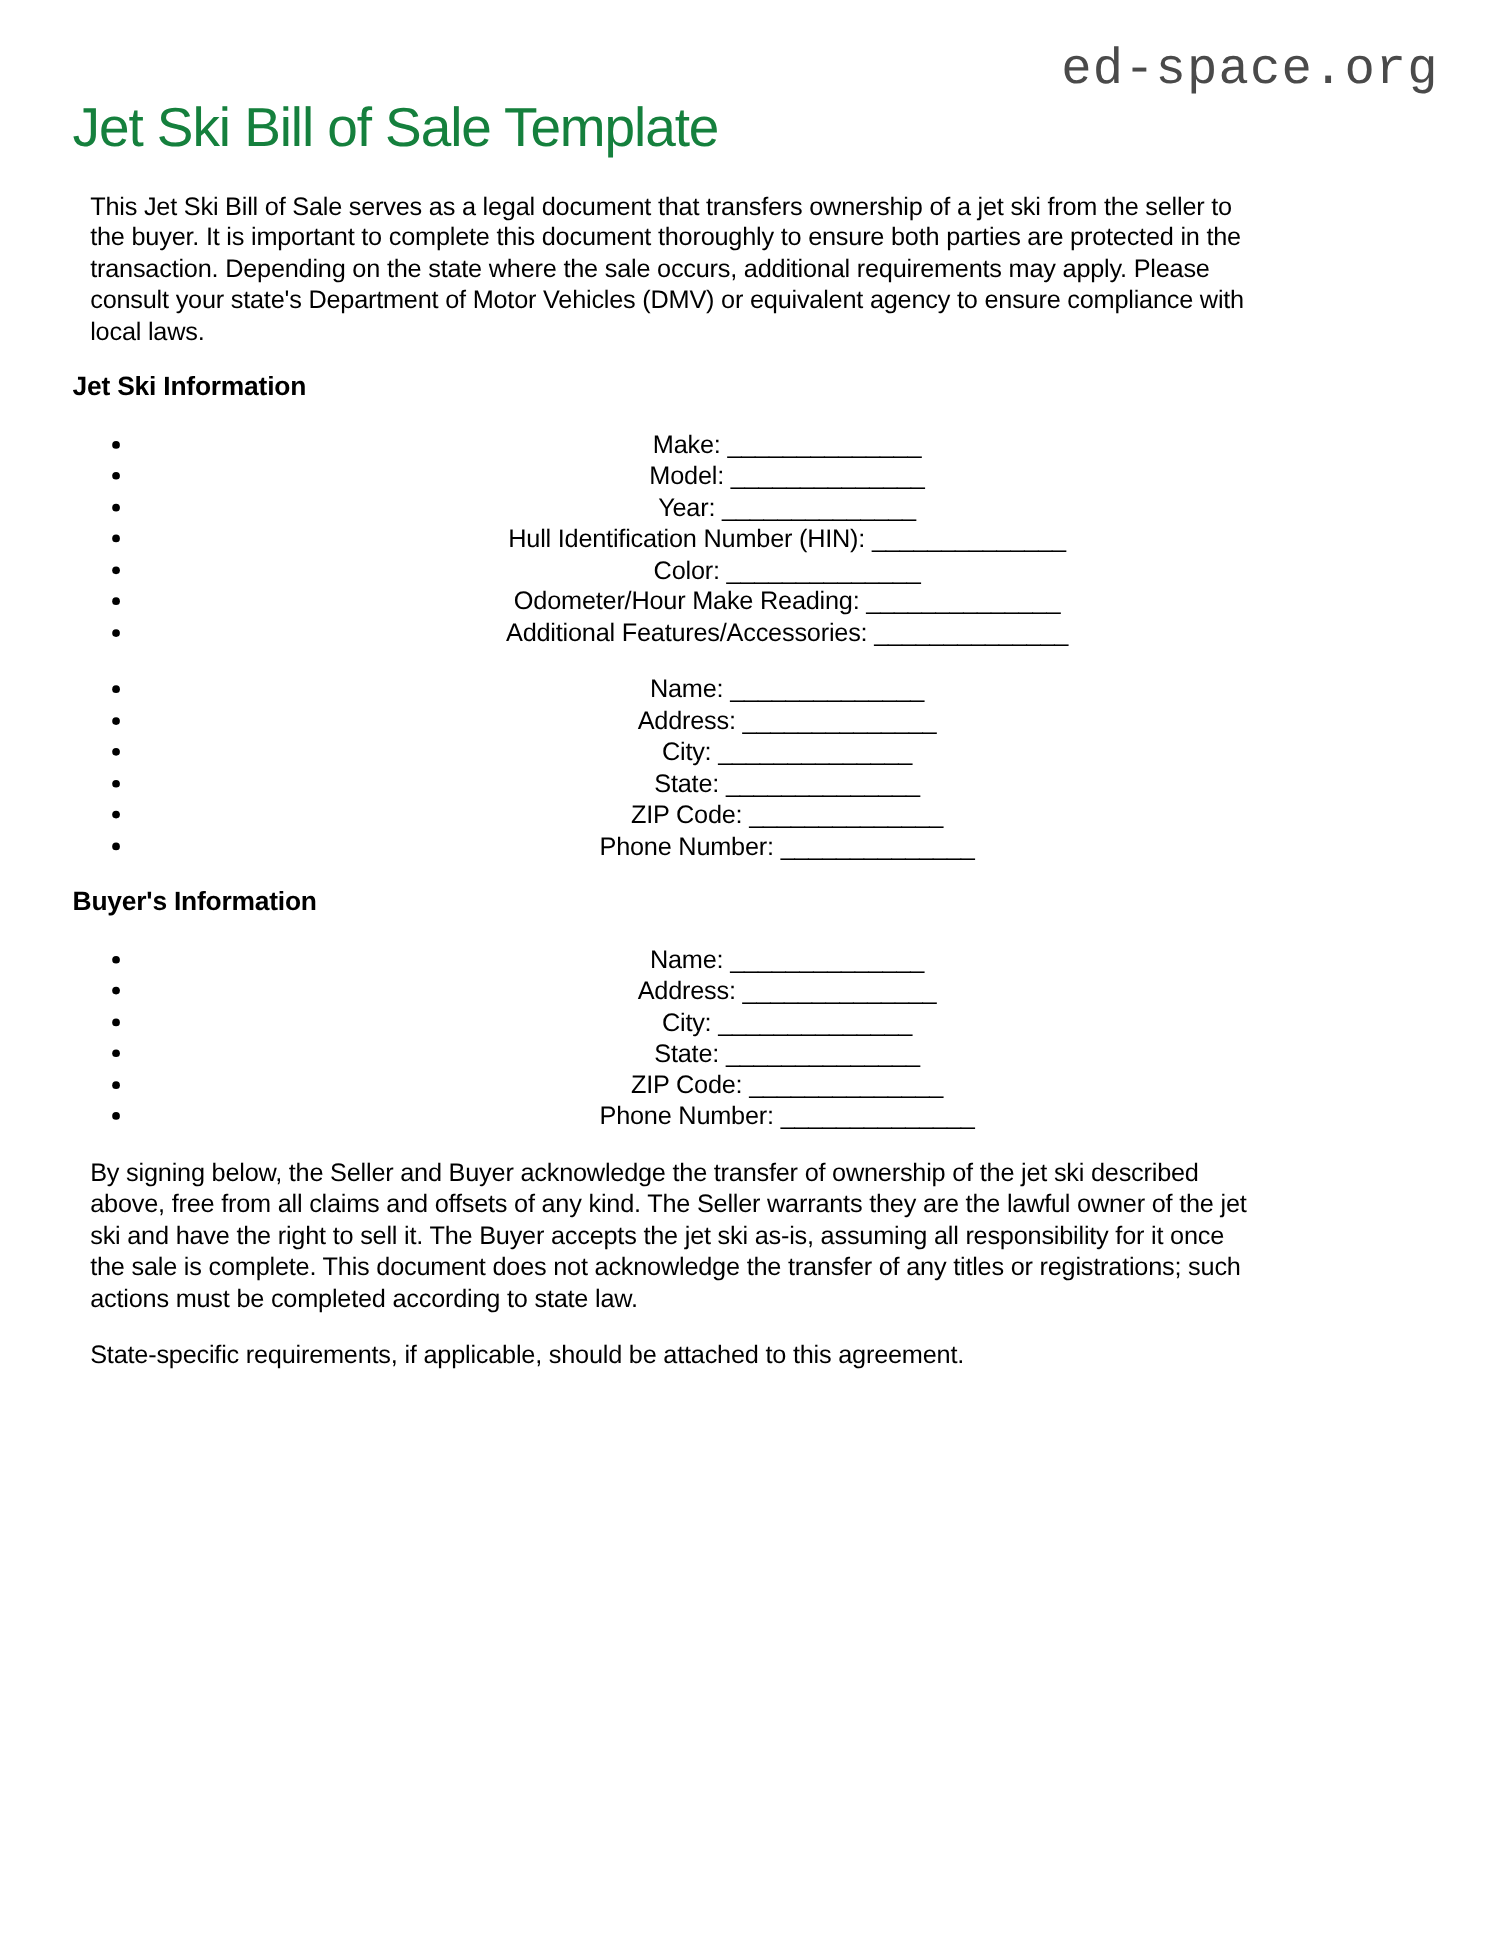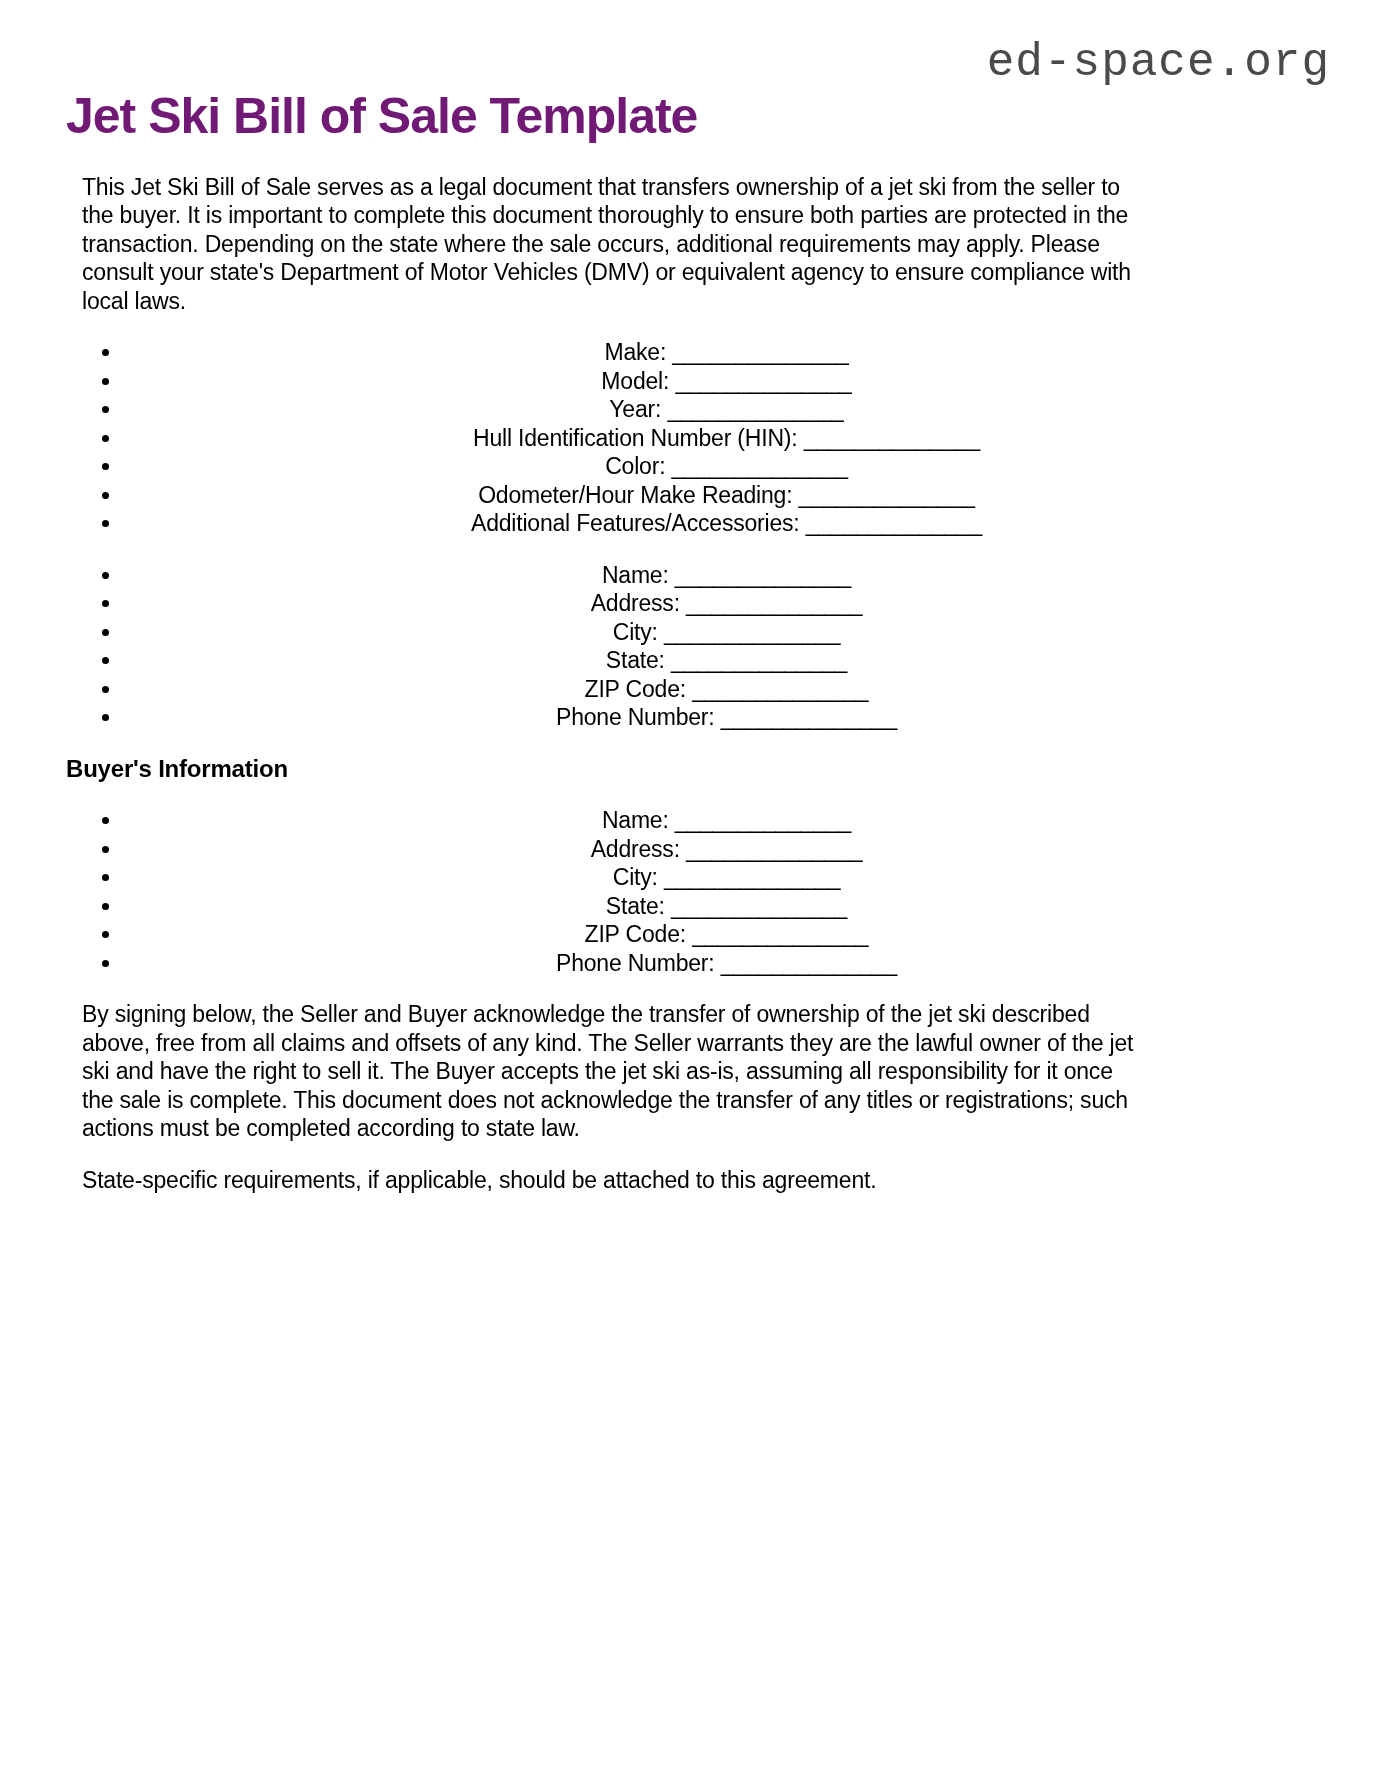--- a/index.html
+++ b/index.html
@@ -8,40 +8,40 @@
     background: #ffffff;
   }
   body {
     width: 1374px;
     height: 1778px;
     overflow: hidden;
     font-family: "Liberation Sans", sans-serif;
     color: #000000;
   }
   .page {
-    padding: 36px 44px 0 66px;
+    padding: 36px 66px 0 66px;
     box-sizing: border-box;
   }
   .logo {
     text-align: right;
     font-family: "Liberation Mono", "DejaVu Sans Mono", monospace;
     font-size: 46px;
     line-height: 54px;
     font-weight: 400;
     color: #4a4a4a;
     letter-spacing: 1px;
     white-space: nowrap;
   }
   h1.title {
     margin: 0 0 30px 0;
     font-size: 50px;
     line-height: 1.05;
-    font-weight: 700;
+    font-weight: 400;
     letter-spacing: -1px;
-    color: #701a75;
+    color: #15803d;
   }
   .para {
     font-size: 23px;
     line-height: 28.5px;
     margin: 23px 16px;
     max-width: 1058px;
     letter-spacing: -0.2px;
   }
   .section-heading {
     font-size: 24px;
@@ -69,20 +69,21 @@
 <body>
 
 <div class="page">
   <div class="logo">ed-space.org</div>
 
   <h1 class="title">Jet Ski Bill of Sale Template</h1>
 
   <p class="para">This Jet Ski Bill of Sale serves as a legal document that transfers ownership of a jet ski from the seller to the buyer. It is important to complete this document thoroughly to ensure both parties are protected in the transaction. Depending on the state where the sale occurs, additional requirements may apply. Please consult your state's Department of Motor Vehicles (DMV) or equivalent agency to ensure compliance with local laws.</p>
 
   <div id="sections">
+      <div class="section-heading">Jet Ski Information</div>
       <ul class="field-list">
         <li><span>Make:</span> <span class="blank-line">______________</span></li>
         <li><span>Model:</span> <span class="blank-line">______________</span></li>
         <li><span>Year:</span> <span class="blank-line">______________</span></li>
         <li><span>Hull Identification Number (HIN):</span> <span class="blank-line">______________</span></li>
         <li><span>Color:</span> <span class="blank-line">______________</span></li>
         <li><span>Odometer/Hour Make Reading:</span> <span class="blank-line">______________</span></li>
         <li><span>Additional Features/Accessories:</span> <span class="blank-line">______________</span></li>
       </ul>
       <ul class="field-list">

